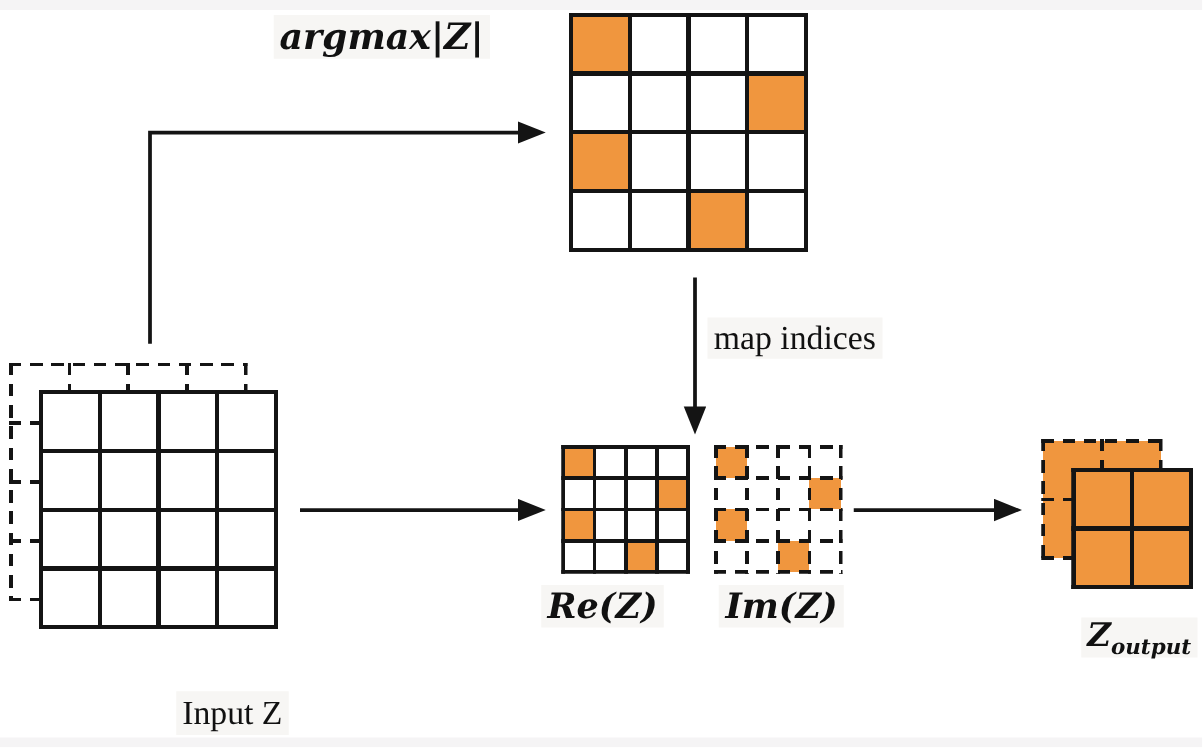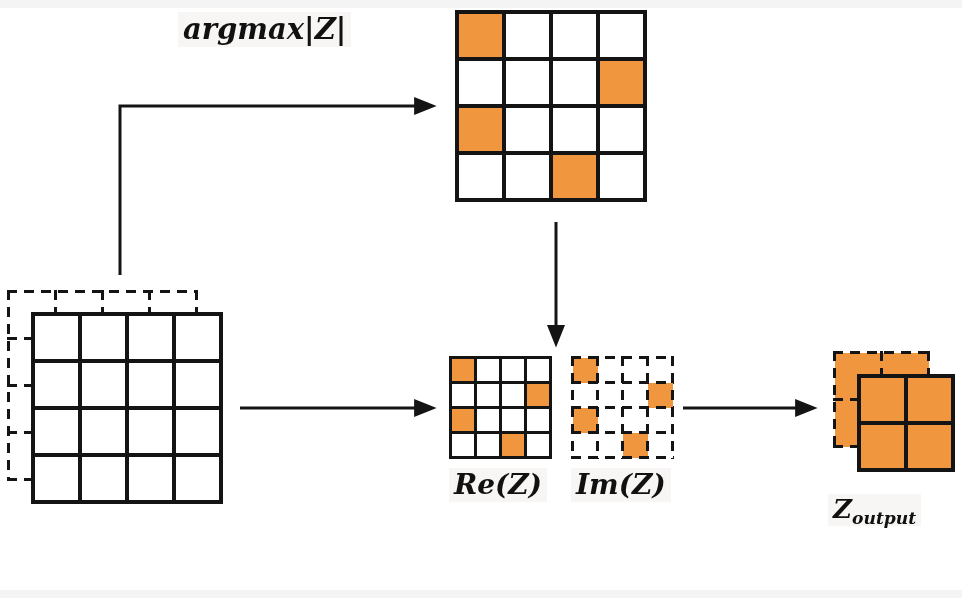--- a/index.html
+++ b/index.html
@@ -21,42 +21,42 @@
   }
   .strip.top { top: 0; }
   .strip.bottom { bottom: 0; }
 
   .abs { position: absolute; }
 
   .grid-box svg { display: block; }
 
   .label {
     position: absolute;
-    text-align: left;
+    text-align: right;
     line-height: 1.15;
     white-space: nowrap;
   }
   .label .hl {
     background: var(--labelbg, #f7f6f4);
     padding: 1px 5px;
     display: inline-block;
   }
   .math {
     font-family: "DejaVu Serif", serif;
     font-style: italic;
     font-weight: bold;
   }
   .plain {
     font-family: "Liberation Serif", serif;
   }
   #argmax-label   { left: 178px; top: 12px;  width: 214px; font-size: 29px; }
   #patch-label    { left: 178px; top: 52px;  width: 214px; font-size: 23px; }
   #map-indices-label { left: 566px; top: 254px; font-size: 27px; text-align: left; }
   #complex-input-label { left: 23px; top: 520px; width: 208px; font-size: 27px; line-height: 33px; }
-  #re-label { left: 449px; top: 468px; width: 104px; font-size: 28px; }
+  #re-label { left: 427px; top: 468px; width: 104px; font-size: 28px; }
   #im-label { left: 571px; top: 468px; width: 104px; font-size: 28px; }
   #output-label { left: 828px; top: 494px; width: 130px; font-size: 26px; }
   #output-label sub {
     font-size: 0.66em;
     line-height: 0;
     vertical-align: -0.35em;
   }
 
   #arrow-overlay {
     position: absolute;
@@ -70,22 +70,26 @@
 <body>
 
 <div id="canvas" style="--canvas: #ffffff; --strip: #f5f4f5; --labelbg: #f7f6f4;">
 
   <div class="strip top"></div>
   <div class="strip bottom"></div>
 
   <div id="argmax-label" class="label math">
     <span class="hl">argmax|Z|</span>
   </div>
+  <div id="map-indices-label" class="label plain">
+    <span class="hl">map indices</span>
+  </div>
   <div id="complex-input-label" class="label plain">
     <br>
+    <span class="hl">Input Z</span>
   </div>
   <div id="re-label" class="label math">
     <span class="hl">Re(Z)</span>
   </div>
   <div id="im-label" class="label math">
     <span class="hl">Im(Z)</span>
   </div>
   <div id="output-label" class="label math">
     <span class="hl">
       <span>Z</span><sub>output</sub>

